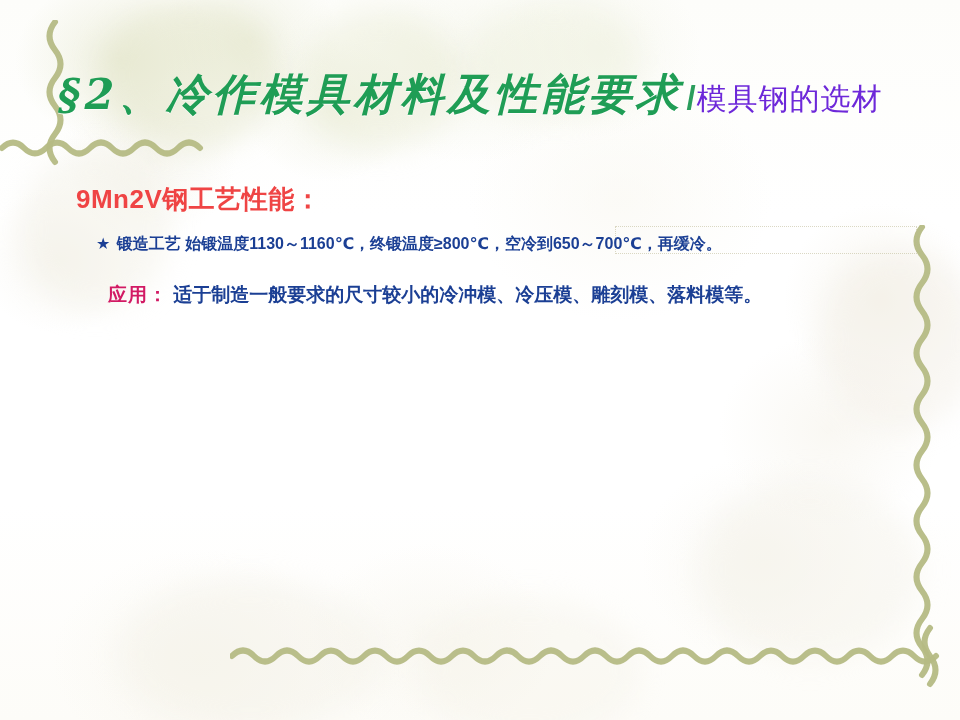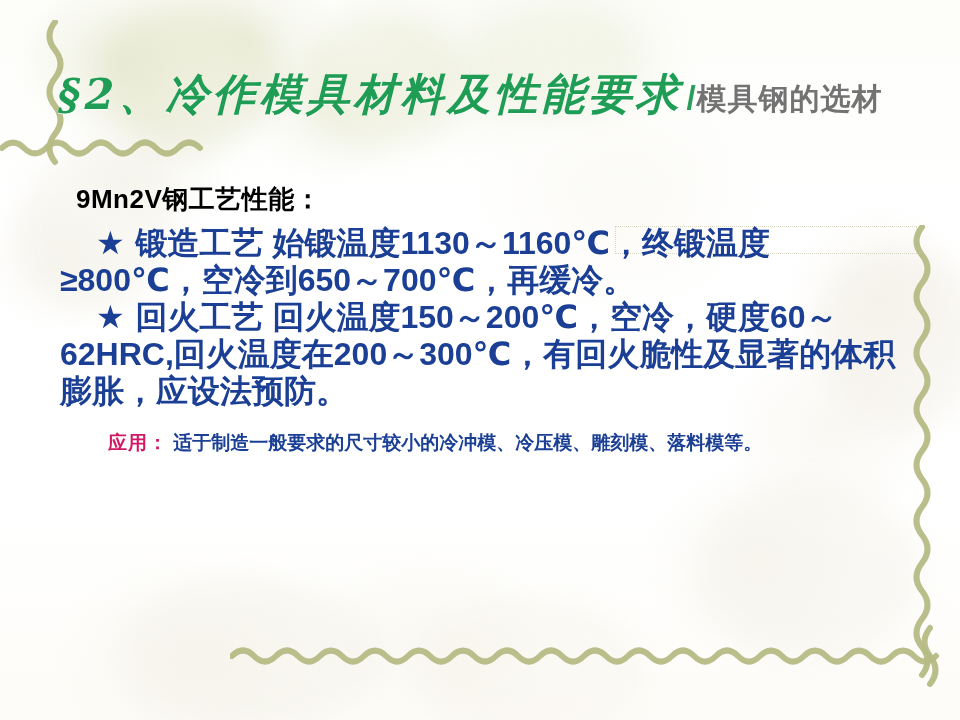--- a/index.html
+++ b/index.html
@@ -80,41 +80,41 @@
     text-align: center;
   }
   #title-slash {
     font-size: 33px;
     font-weight: 700;
     color: #2a9d5c;
     margin: 0 1px 0 4px;
   }
   #title-sub {
     font-size: 30px;
-    font-weight: 700;
-    color: #737373;
+    font-weight: 400;
+    color: #6d28d9;
     letter-spacing: 1px;
   }
 
   
   #body-block {
     position: absolute;
     left: 60px;
     top: 182px;
     width: 850px;
   }
   #heading-line {
     font-size: 26px;
     font-weight: 700;
-    color: #000000;
+    color: #ef4444;
     letter-spacing: 0.5px;
     margin: 0 0 8px 16px;
   }
   .para {
-    font-size: 32px;
+    font-size: 16px;
     font-weight: 700;
     color: #1b3f94;
     line-height: 37px;
     letter-spacing: 0px;
     margin: 0;
     text-indent: 36px;
   }
   .para .star { letter-spacing: 2px; }
   #apply-block {
     margin-top: 14px;
@@ -189,22 +189,19 @@
   <div id="body-block">
 
     <div id="heading-line">9Mn2V钢工艺性能：</div>
 
     <p class="para">
       <span class="star">★</span><span> 锻造工艺 始锻温度1130～1160℃，终锻温度≥800℃，空冷到650～700℃，再缓冷。</span>
     </p>
 
 
 
-    <p class="para">
-      <span class="star">★</span><span> 回火工艺 回火温度150～200℃，空冷，硬度60～62HRC,回火温度在200～300℃，有回火脆性及显著的体积膨胀，应设法预防。</span>
-    </p>
 
     <div id="apply-block">
       <span id="apply-label">应用：</span><span id="apply-text"> 适于制造一般要求的尺寸较小的冷冲模、冷压模、雕刻模、落料模等。</span>
     </div>
 
   </div>
 </div>
 
 </body></html>

